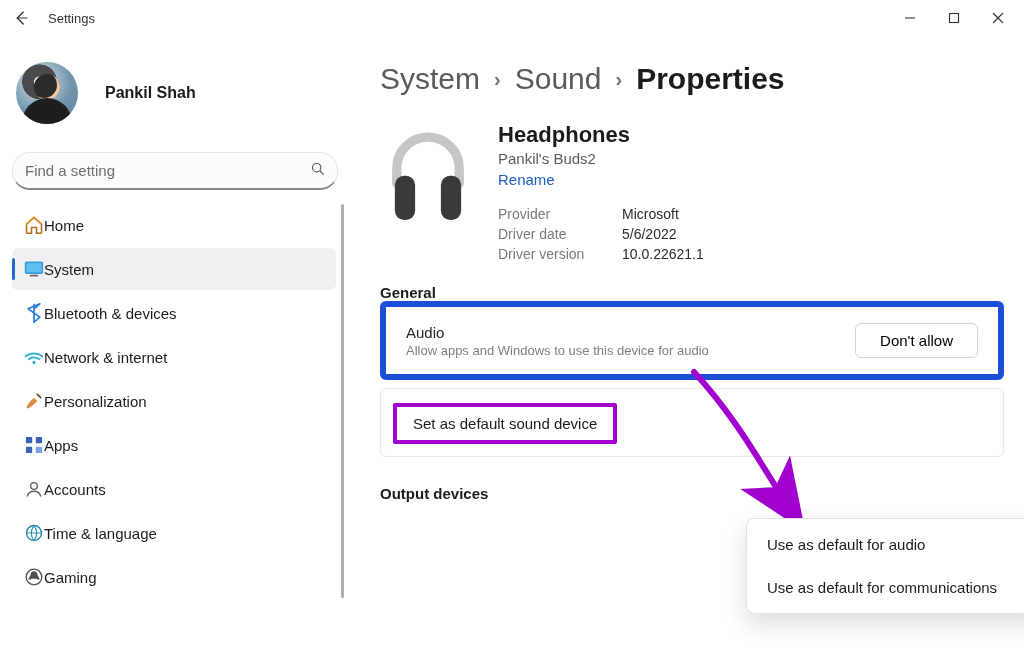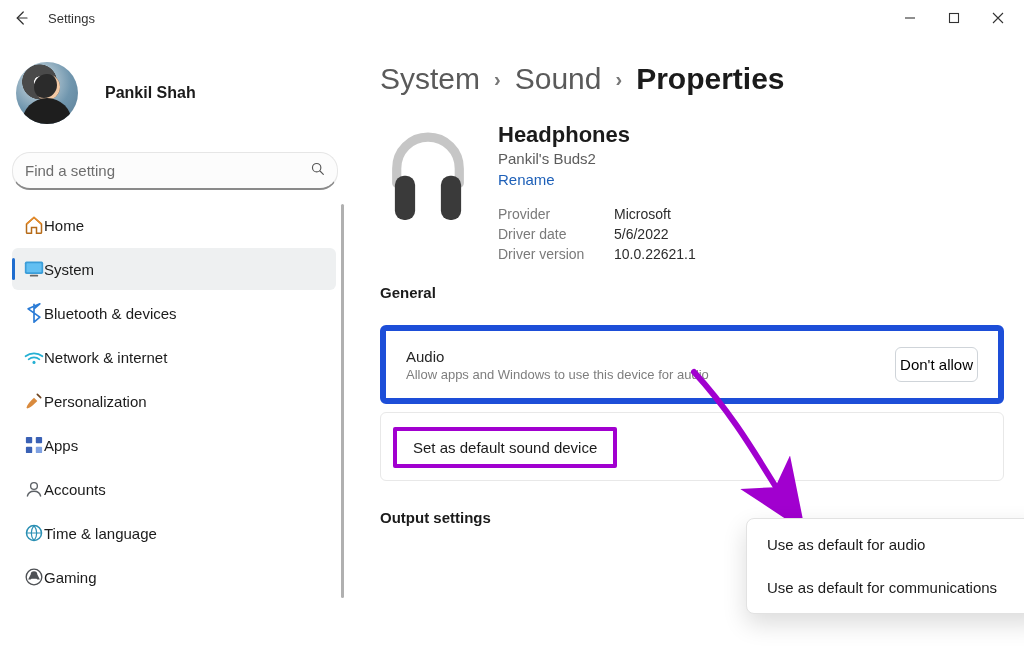--- a/index.html
+++ b/index.html
@@ -41,31 +41,31 @@
   .crumbs .sep { color:#777; font-size:20px; font-weight:600; padding:0 2px; }
   .crumbs .current { font-weight:600; color:#1b1b1b; }
 
   .device { display:flex; gap: 22px; margin-top: 26px; }
   .hpicon { width: 96px; display:flex; justify-content:center; }
   .hpicon svg { width: 92px; height: 104px; }
   .devtext .dname { font-size: 22px; font-weight:600; }
   .devtext .sub { font-size: 15px; color:#5c5c5c; margin-top: 2px; }
   .devtext .rename { font-size: 15px; color:#1e60b8; margin-top: 4px; cursor:pointer; }
 
-  .kv { display:flex; gap: 16px; margin-top: 4px; font-size:14px; color:#5c5c5c; }
+  .kv { display:flex; gap: 24px; margin-top: 4px; font-size:14px; color:#5c5c5c; }
   .kv .k { width: 100px; flex:0 0 100px; color:#7a7a7a; }
   .kv .v { color:#2c2c2c; }
   .drvlink { color:#1e60b8; font-size:14px; margin-top:6px; cursor:pointer; }
 
-  .sectitle { font-weight:600; font-size:15px; margin-top:22px; margin-bottom:24px; }
+  .sectitle { font-weight:600; font-size:15px; margin-top:22px; margin-bottom:0; }
 
   .card { border:6px solid #1d4ed8; border-radius:6px; padding: 16px 20px; display:flex; align-items:center; justify-content:space-between; margin-bottom: 8px; background:#fff; }
   .card .ct { font-size:15px; color:#262626; }
   .card .cd { font-size:13px; color:#7e7e7e; margin-top:2px; }
-  .pill { border:1px solid #cfd4d9; border-radius:6px; padding: 8px 4px; font-size:15px; background:#fff; cursor:pointer; }
+  .pill { border:1px solid #cfd4d9; border-radius:6px; padding: 8px 24px; font-size:15px; background:#fff; cursor:pointer; }
 
   .setdefault { border:4px solid #a100cf; display:inline-block; padding: 8px 16px; font-size:15px; margin-top:2px; border-radius:2px; cursor:pointer; }
   .setdefault-card { border:1px solid #e8e8e8; border-radius:6px; padding: 12px 12px 12px 12px; margin-bottom:8px; background:#fff; }
 
   
   .popup { position:absolute; top: 456px; left: 366px; background:#fff; border:1px solid #e2e2e2; border-radius:8px; box-shadow: 0 10px 24px rgba(0,0,0,0.14); padding:4px; width:300px; }
   .popup .opt { padding: 13px 16px; font-size:15px; cursor:pointer; border-radius:4px; }
 
   
   .arrow-holder { position:absolute; top: 300px; left:300px; pointer-events:none; }
@@ -254,21 +254,21 @@
         <div class="ct">Audio</div>
         <div class="cd">Allow apps and Windows to use this device for audio</div>
       </div>
       <button type="button" class="pill">Don't allow</button>
     </div>
 
     <div class="setdefault-card">
       <span class="setdefault">Set as default sound device</span>
     </div>
 
-    <div class="out-sec">Output settings</div>
+    <div class="out-sec">Output devices</div>
 
     <div class="arrow-holder">
       <svg width="140" height="170" viewBox="0 0 140 170">
         <defs>
           <marker id="ah" markerWidth="14" markerHeight="14" refX="8" refY="5" orient="auto">
             <path d="M0 0 L12 5 L0 10 L3 5 Z" fill="#a100cf"></path>
           </marker>
         </defs>
         <path d="M14 10 C 60 60, 85 110, 112 150" stroke="#a100cf" stroke-width="6" fill="none" marker-end="url(#ah)" stroke-linecap="round"></path>
       </svg>

